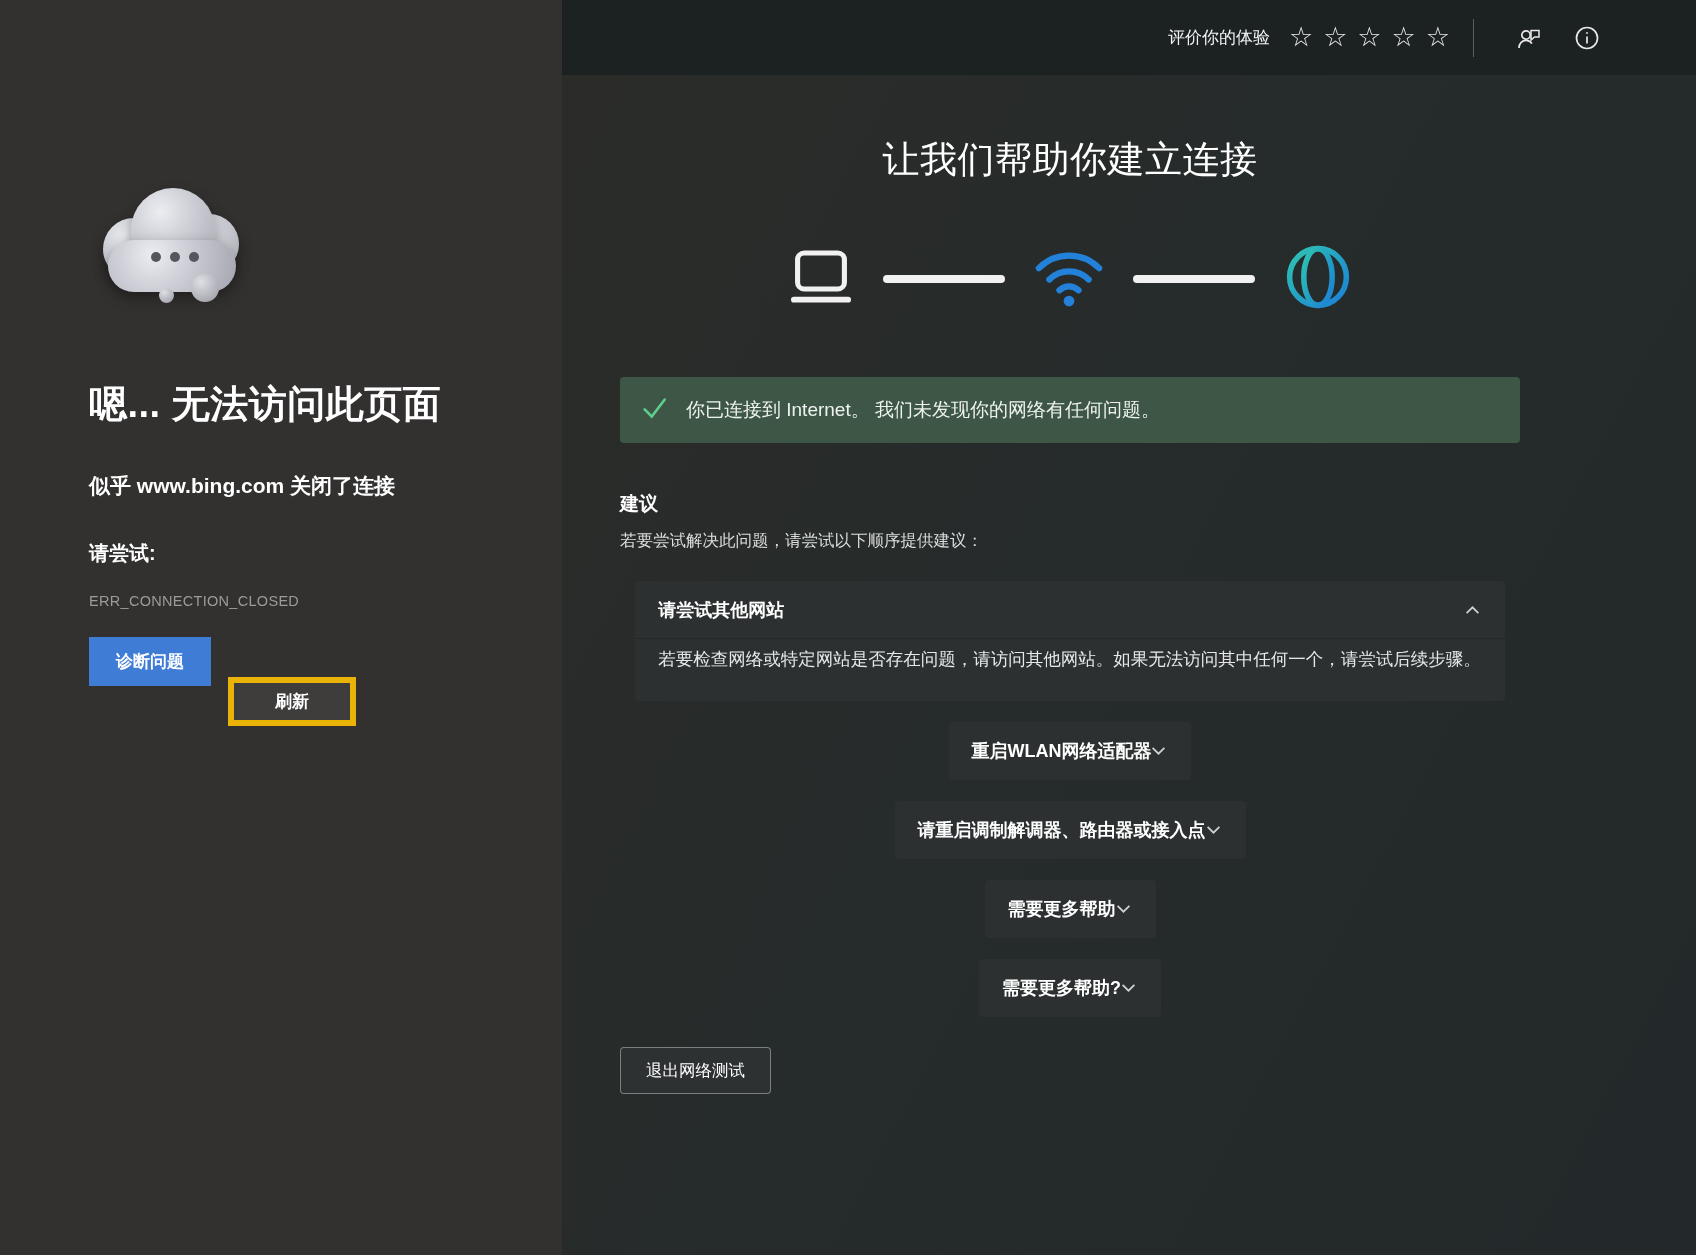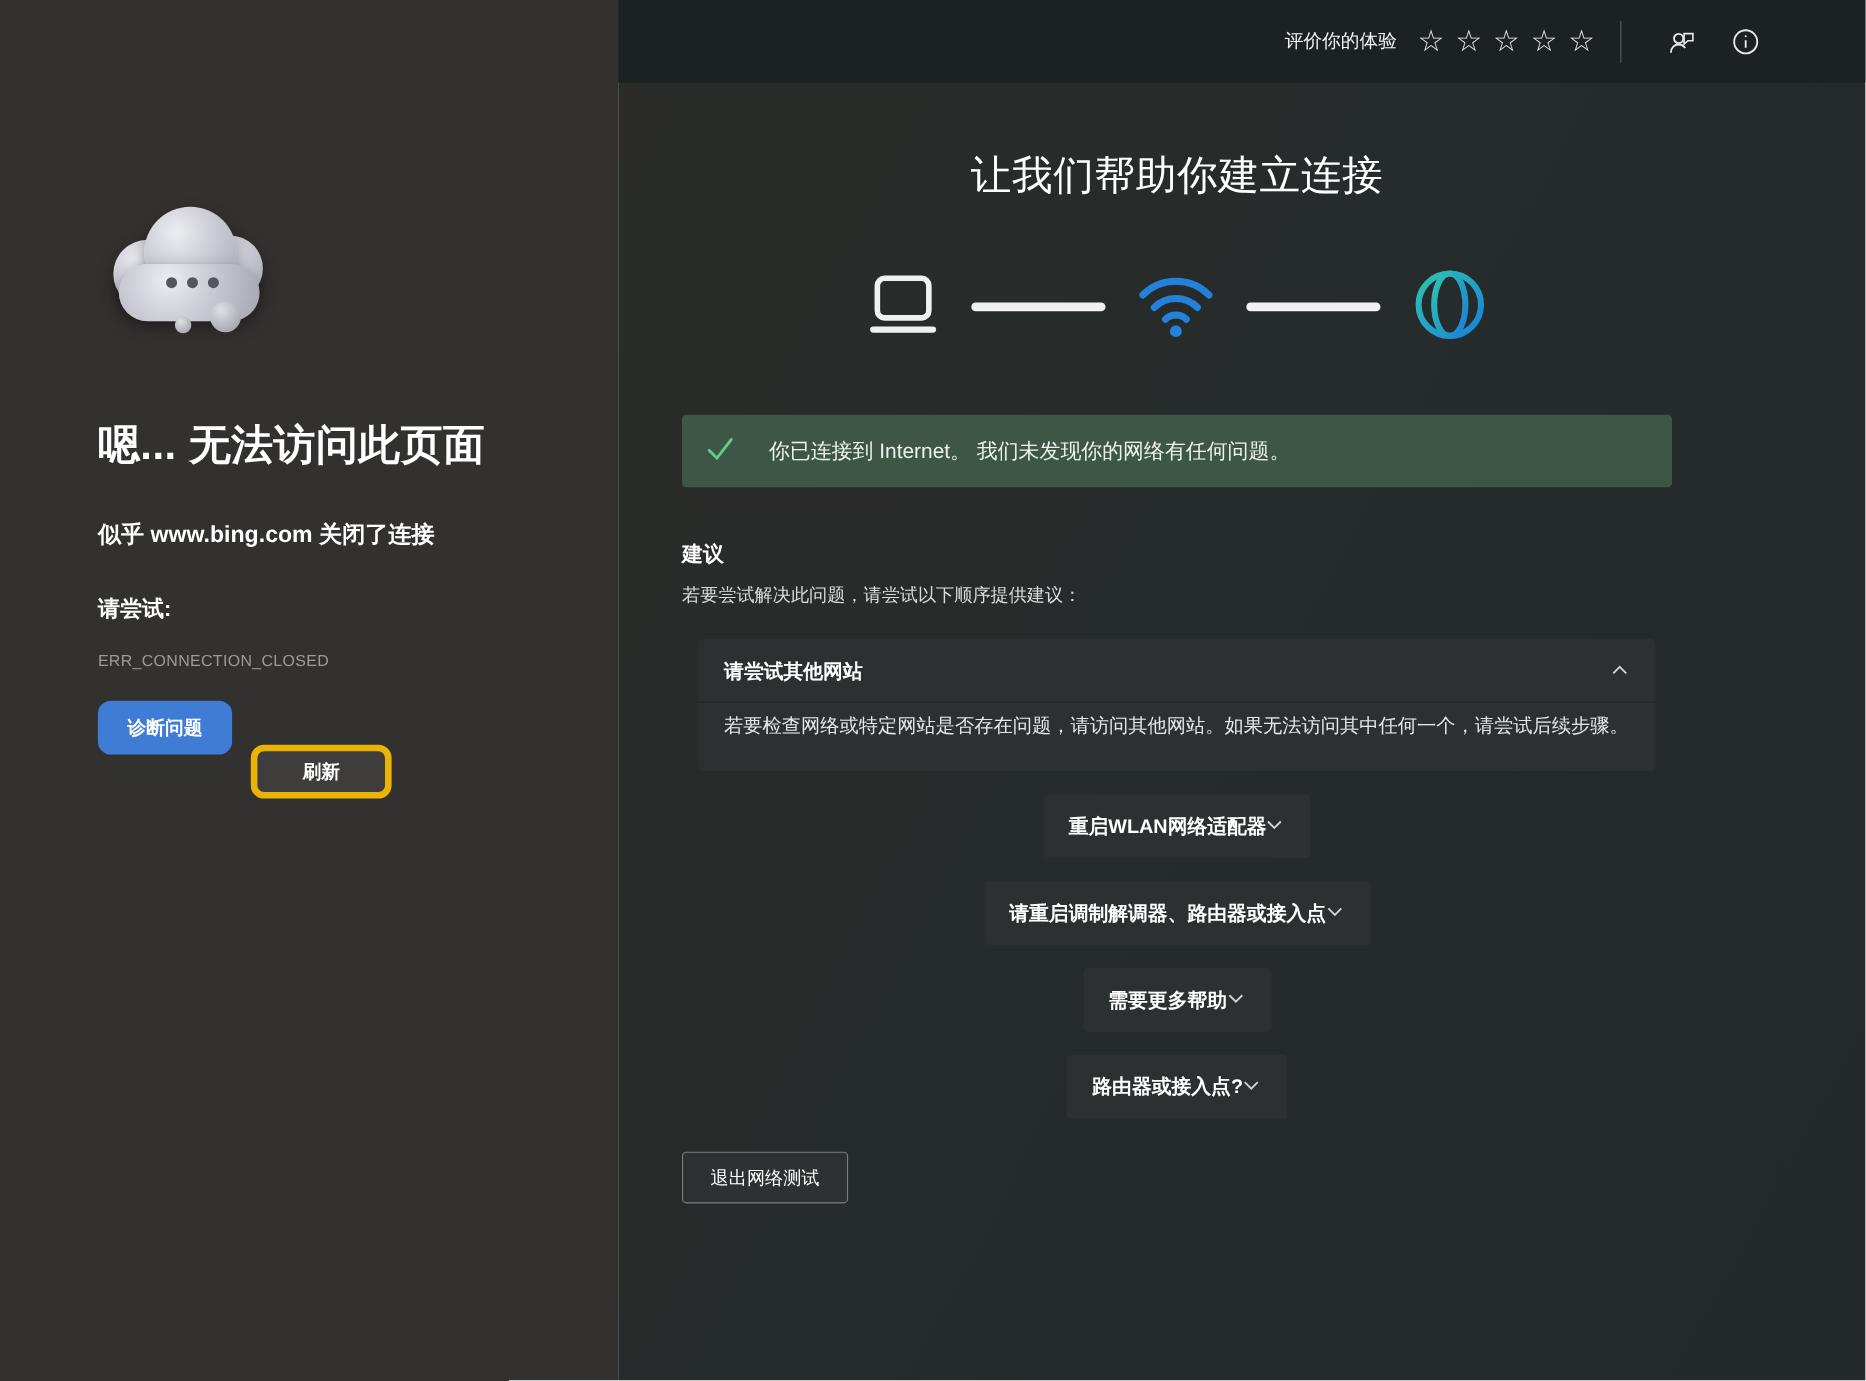--- a/index.html
+++ b/index.html
@@ -28,21 +28,21 @@
 
   .err-title { margin-top:66px; font-size:38px; font-weight:700; letter-spacing:.5px; }
   .err-sub   { margin-top:42px; font-size:21px; font-weight:700; }
   .try-label { margin-top:40px; font-size:20px; font-weight:700; }
   .try-list  { margin-top:26px; list-style:none; }
   .try-list li { position:relative; padding-left:40px; margin-bottom:24px; font-size:18px; color:#ececec; }
   .try-list li::before { content:"•"; position:absolute; left:16px; color:#ececec; }
   .try-list a { color:#7fa9dc; text-decoration:underline; text-underline-offset:4px; cursor:pointer; }
   .err-code { margin-top:26px; font-size:14.5px; color:#9b9b9b; letter-spacing:.3px; }
   .btn-row { margin-top:28px; display:flex; gap:17px; }
-  .btn { height:49px; border:none; border-radius:12px; font-size:17px; font-weight:700;
+  .btn { height:49px; border:none; border-radius:0; font-size:17px; font-weight:700;
          color:#fff; cursor:pointer; font-family:inherit; }
   .btn-primary { background:#3f7cd6; padding:0 27px; }
   .btn-secondary { background:#3e3d3c; border:6px solid #eab308; padding:0 41px;margin-top:40px; }
 
   
   .right-pane { flex:1; height:100%; display:flex; flex-direction:column;
                 background:linear-gradient(118deg,#2b2c28 0%, #262b2b 42%, #23282a 100%); }
   .topbar { height:75px; flex:0 0 75px; background:#1c2122;
             display:flex; align-items:center; justify-content:flex-end; padding-right:80px; }
   .rate-label { font-size:17px; color:#f2f2f2; margin-right:14px; }
@@ -50,21 +50,21 @@
   .tb-divider { width:1px; height:38px; background:rgba(255,255,255,.28); margin:0 26px 0 18px; }
   .tb-icon { width:26px; height:26px; margin:0 16px; cursor:pointer; display:inline-flex; }
 
   .right-content { width:900px; margin:0 auto 0 58px; }
   .helper-title { margin-top:60px; font-size:37px; font-weight:400; text-align:center; letter-spacing:.5px; }
 
   .diagram { margin-top:56px; display:flex; align-items:center; justify-content:center; gap:26px; height:76px; }
   .conn-line { width:122px; height:8px; border-radius:4px; background:#f1f1f1; }
 
   .banner { margin-top:60px; height:66px; background:#3d5646; border-radius:4px;
-            display:flex; align-items:center; padding-left:22px; gap:31px; }
+            display:flex; align-items:center; padding-left:22px; gap:18px; }
   .banner-text { font-size:19px; color:#eef2ee; }
 
   .sugg-h { margin-top:48px; font-size:19px; font-weight:600; }
   .sugg-sub { margin-top:13px; font-size:16.5px; color:#dcdede; }
 
   .acc-list { margin-top:29px; display:flex; flex-direction:column; gap:21px;align-items:center; }
   .acc-card { background:#2c3031; border-radius:4px; }
   .acc-head { height:58px; display:flex; align-items:center; justify-content:space-between;
               padding:0 25px 0 23px; cursor:pointer; }
   .acc-label { font-size:18px; font-weight:600; }
@@ -228,21 +228,21 @@
             <span>
               <svg viewBox="0 0 14 9" width="15" height="10" fill="none" stroke="#d0d3d3" stroke-width="1.6">
                   <polyline points="1.5,1.5 7,7 12.5,1.5"></polyline>
                 </svg>
             </span>
           </div>
         </div>
 
         <div class="acc-card">
           <div class="acc-head">
-            <span class="acc-label">路由器或接入点?</span>
+            <span class="acc-label">需要更多帮助?</span>
             <span>
               <svg viewBox="0 0 14 9" width="15" height="10" fill="none" stroke="#d0d3d3" stroke-width="1.6">
                   <polyline points="1.5,1.5 7,7 12.5,1.5"></polyline>
                 </svg>
             </span>
           </div>
         </div>
 
       </div>
 

